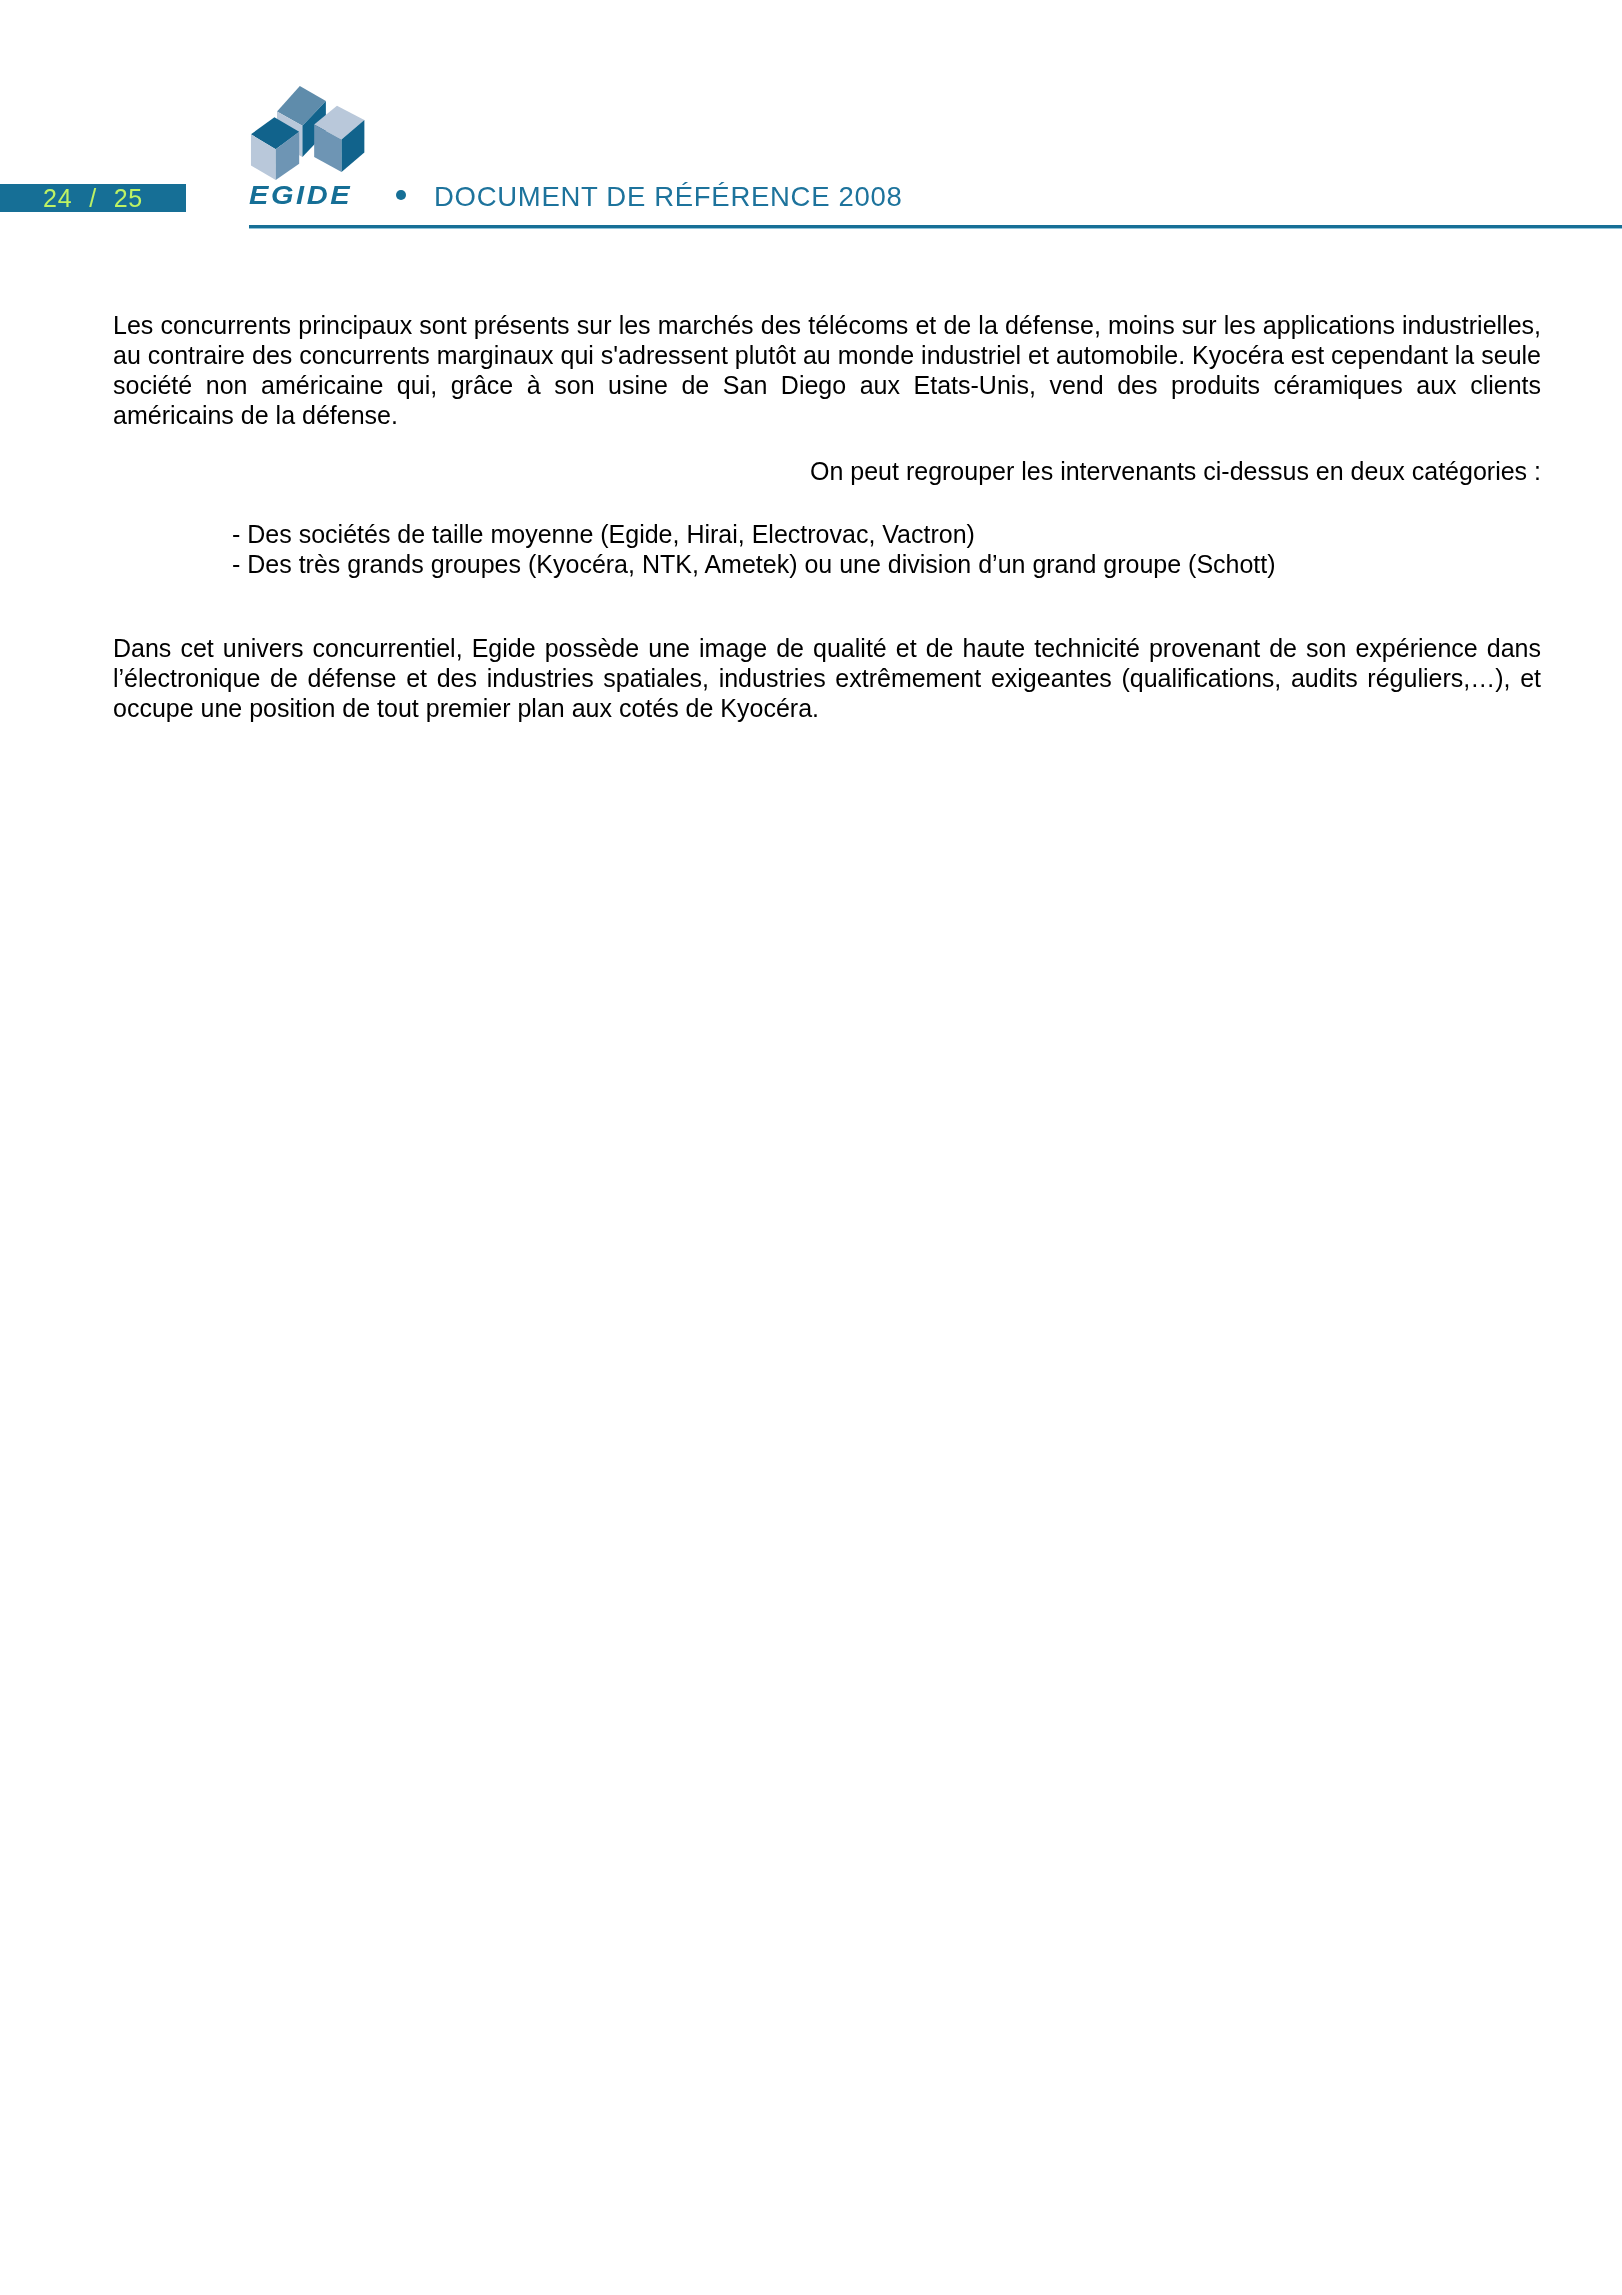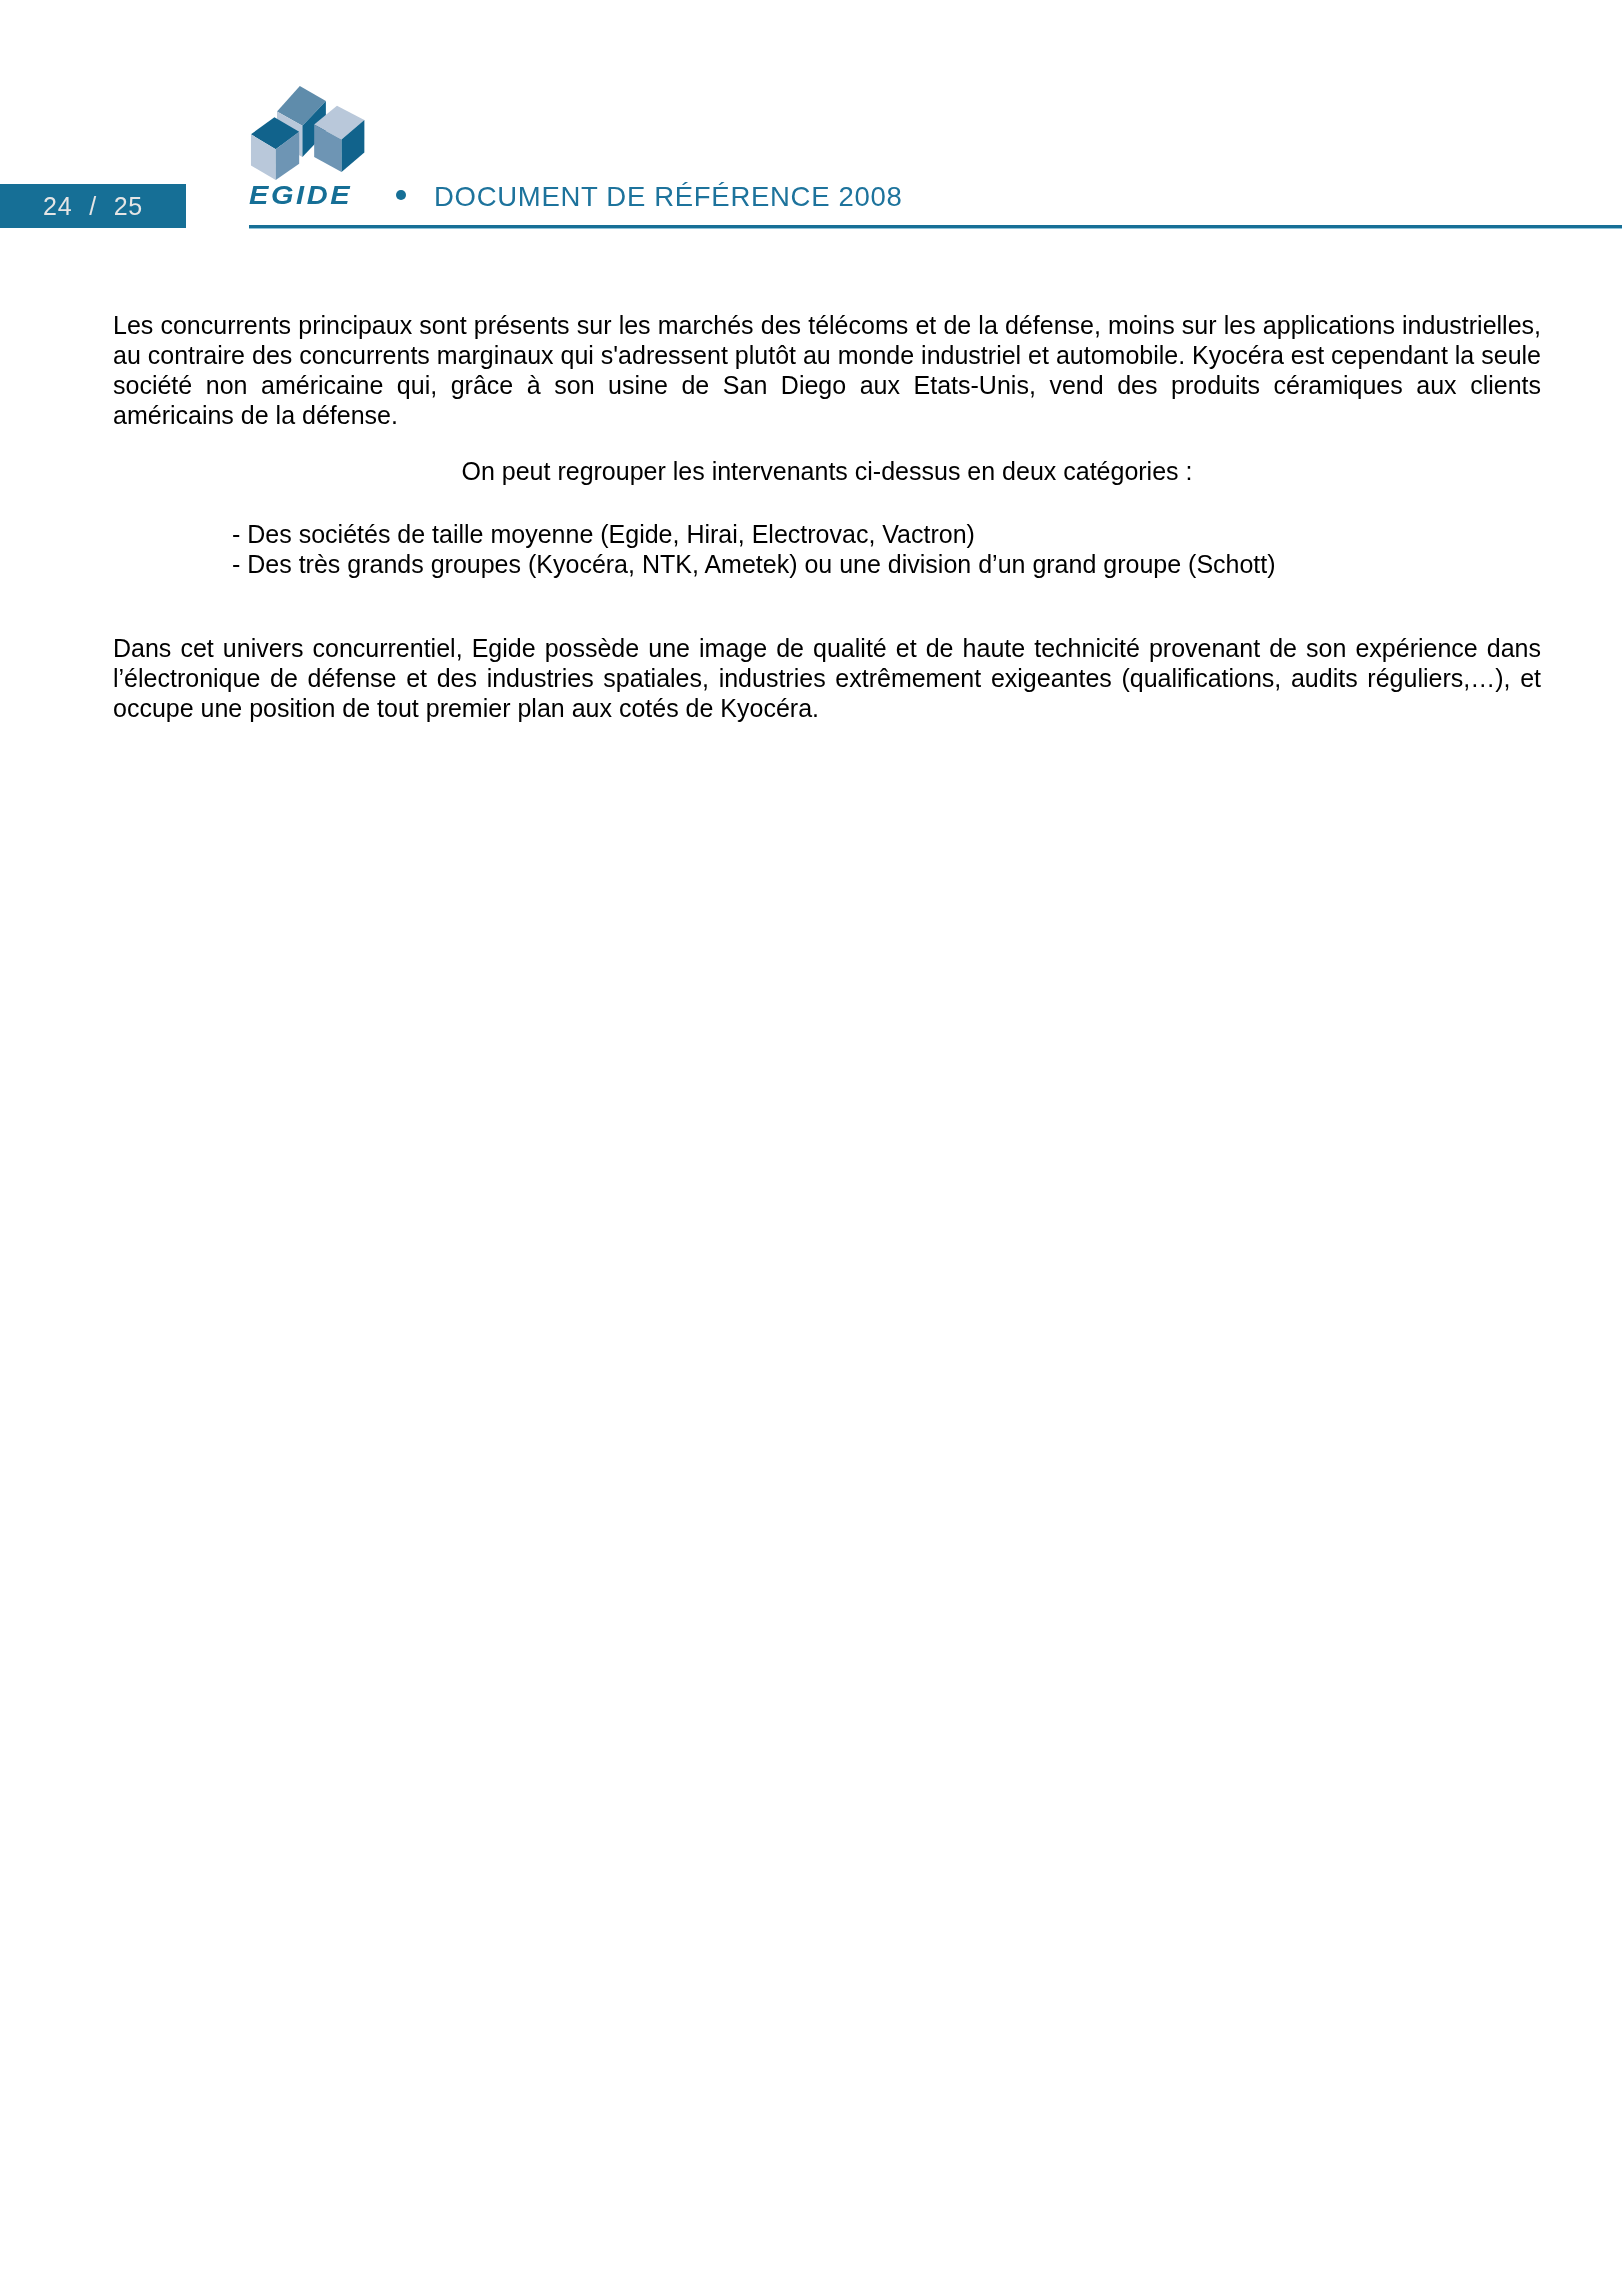--- a/index.html
+++ b/index.html
@@ -13,22 +13,22 @@
   }
   *{margin:0;padding:0;box-sizing:border-box;}
   html,body{background:#ffffff;}
   body{
     width:1623px;height:2295px;position:relative;
     font-family:"Liberation Sans", sans-serif;color:#000;
     overflow:hidden;
   }
   
   .page-badge{
-    position:absolute;left:0;top:184px;width:186px;height:44px;
-    background:var(--teal);color:#e5e5e5;
+    position:absolute;left:0;top:184px;width:186px;height:28px;
+    background:var(--teal);color:#bef264;
     display:flex;align-items:center;justify-content:center;
     font-size:25px;word-spacing:9.2px;letter-spacing:0.7px;
   }
   .logo{position:absolute;left:249px;top:84px;width:116px;font-style:italic;}
   .logo-cubes{display:block;width:116px;height:98px;}
   .logo-word{
     margin-top:2.6px;color:var(--teal);
     font-size:29px;font-weight:bold;line-height:23.6px;
     letter-spacing:2.6px;transform:scaleY(0.92);transform-origin:left top;
     white-space:nowrap;
@@ -46,21 +46,21 @@
     position:absolute;left:249px;top:225px;width:1374px;height:3.9px;
     background:var(--teal);
     border-bottom:1.3px solid var(--rule_light);
   }
   
   .content{
     position:absolute;left:113px;top:310px;width:1428px;
     font-size:25px;line-height:30px;
   }
   .para{text-align:justify;}
-  .para-simple{text-align:center;}
+  .para-simple{text-align:right;}
   .p2{margin-top:25.5px;}
   .bullet-list{margin-top:33px;padding-left:119px;list-style:none;}
   .bullet-list li{white-space:nowrap;}
   .p3{margin-top:54px;}
 </style>
 </head>
 <body>
 
 <div class="page-badge">24 / 25</div>
 

